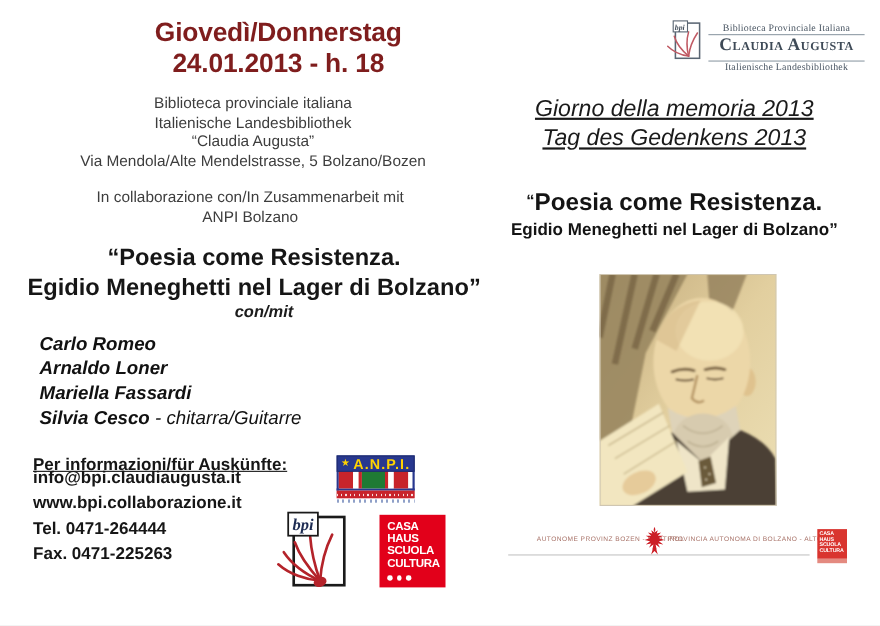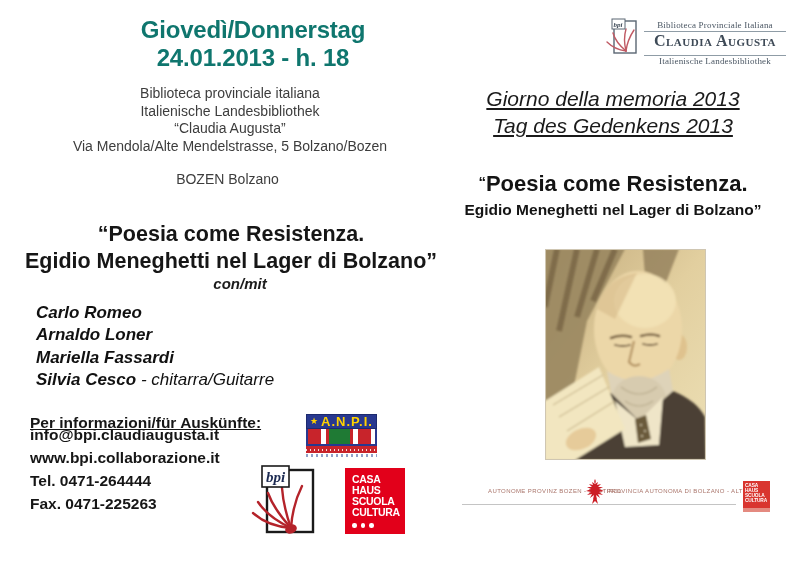--- a/index.html
+++ b/index.html
@@ -7,21 +7,21 @@
   #canvas {
     position:relative; width:800px; height:569px; background:#ffffff;
     font-family:"Liberation Sans", sans-serif; color:#1c1c1c; overflow:hidden;
     margin:0 auto;
   }
   .abs { position:absolute; }
   .ctr { text-align:center; }
 
   
   .date-head { left:0; top:16px; width:465px; font-size:24px; font-weight:700;
-    line-height:28px; letter-spacing:-0.2px; color:#0f766e;padding-left:41px; }
+    line-height:28px; letter-spacing:-0.2px; color:#7f1d1d;padding-left:41px; }
   .venue { left:0; top:85px; width:460px; font-size:14px; line-height:17.5px; color:#3d3d3d; }
   .collab { left:0; top:170px; width:455px; font-size:14px; line-height:18px; color:#3d3d3d; }
   .l-title { left:0; top:221px; width:462px; font-size:21.5px; font-weight:700;
     line-height:27px; color:#161616; }
   .conmit { left:0; top:275px; width:480px; font-size:15px; font-weight:700; font-style:italic; }
   .performers { left:36px; top:302px; font-size:17px; font-weight:700; font-style:italic;
     line-height:22.4px; color:#111; }
   .performers .role { font-weight:400; }
   .info-head { left:30px; top:414px; font-size:15.5px; font-weight:700;
     text-decoration:underline; color:#161616; }
@@ -92,21 +92,22 @@
   </div>
 
   <div class="abs ctr venue">
     <div>Biblioteca provinciale italiana</div>
     <div>Italienische Landesbibliothek</div>
     <div>“Claudia Augusta”</div>
     <div>Via Mendola/Alte Mendelstrasse, 5 Bolzano/Bozen</div>
   </div>
 
   <div class="abs ctr collab">
-    <div>BOZEN  Bolzano</div>
+    <div>In collaborazione con/In Zusammenarbeit mit</div>
+    <div>ANPI  Bolzano</div>
   </div>
 
   <div class="abs ctr l-title">
     <div>“Poesia come Resistenza.</div>
     <div>Egidio Meneghetti nel Lager di Bolzano”</div>
   </div>
 
   <div class="abs performers">
     <div>Carlo Romeo</div>
     <div>Arnaldo Loner</div>

